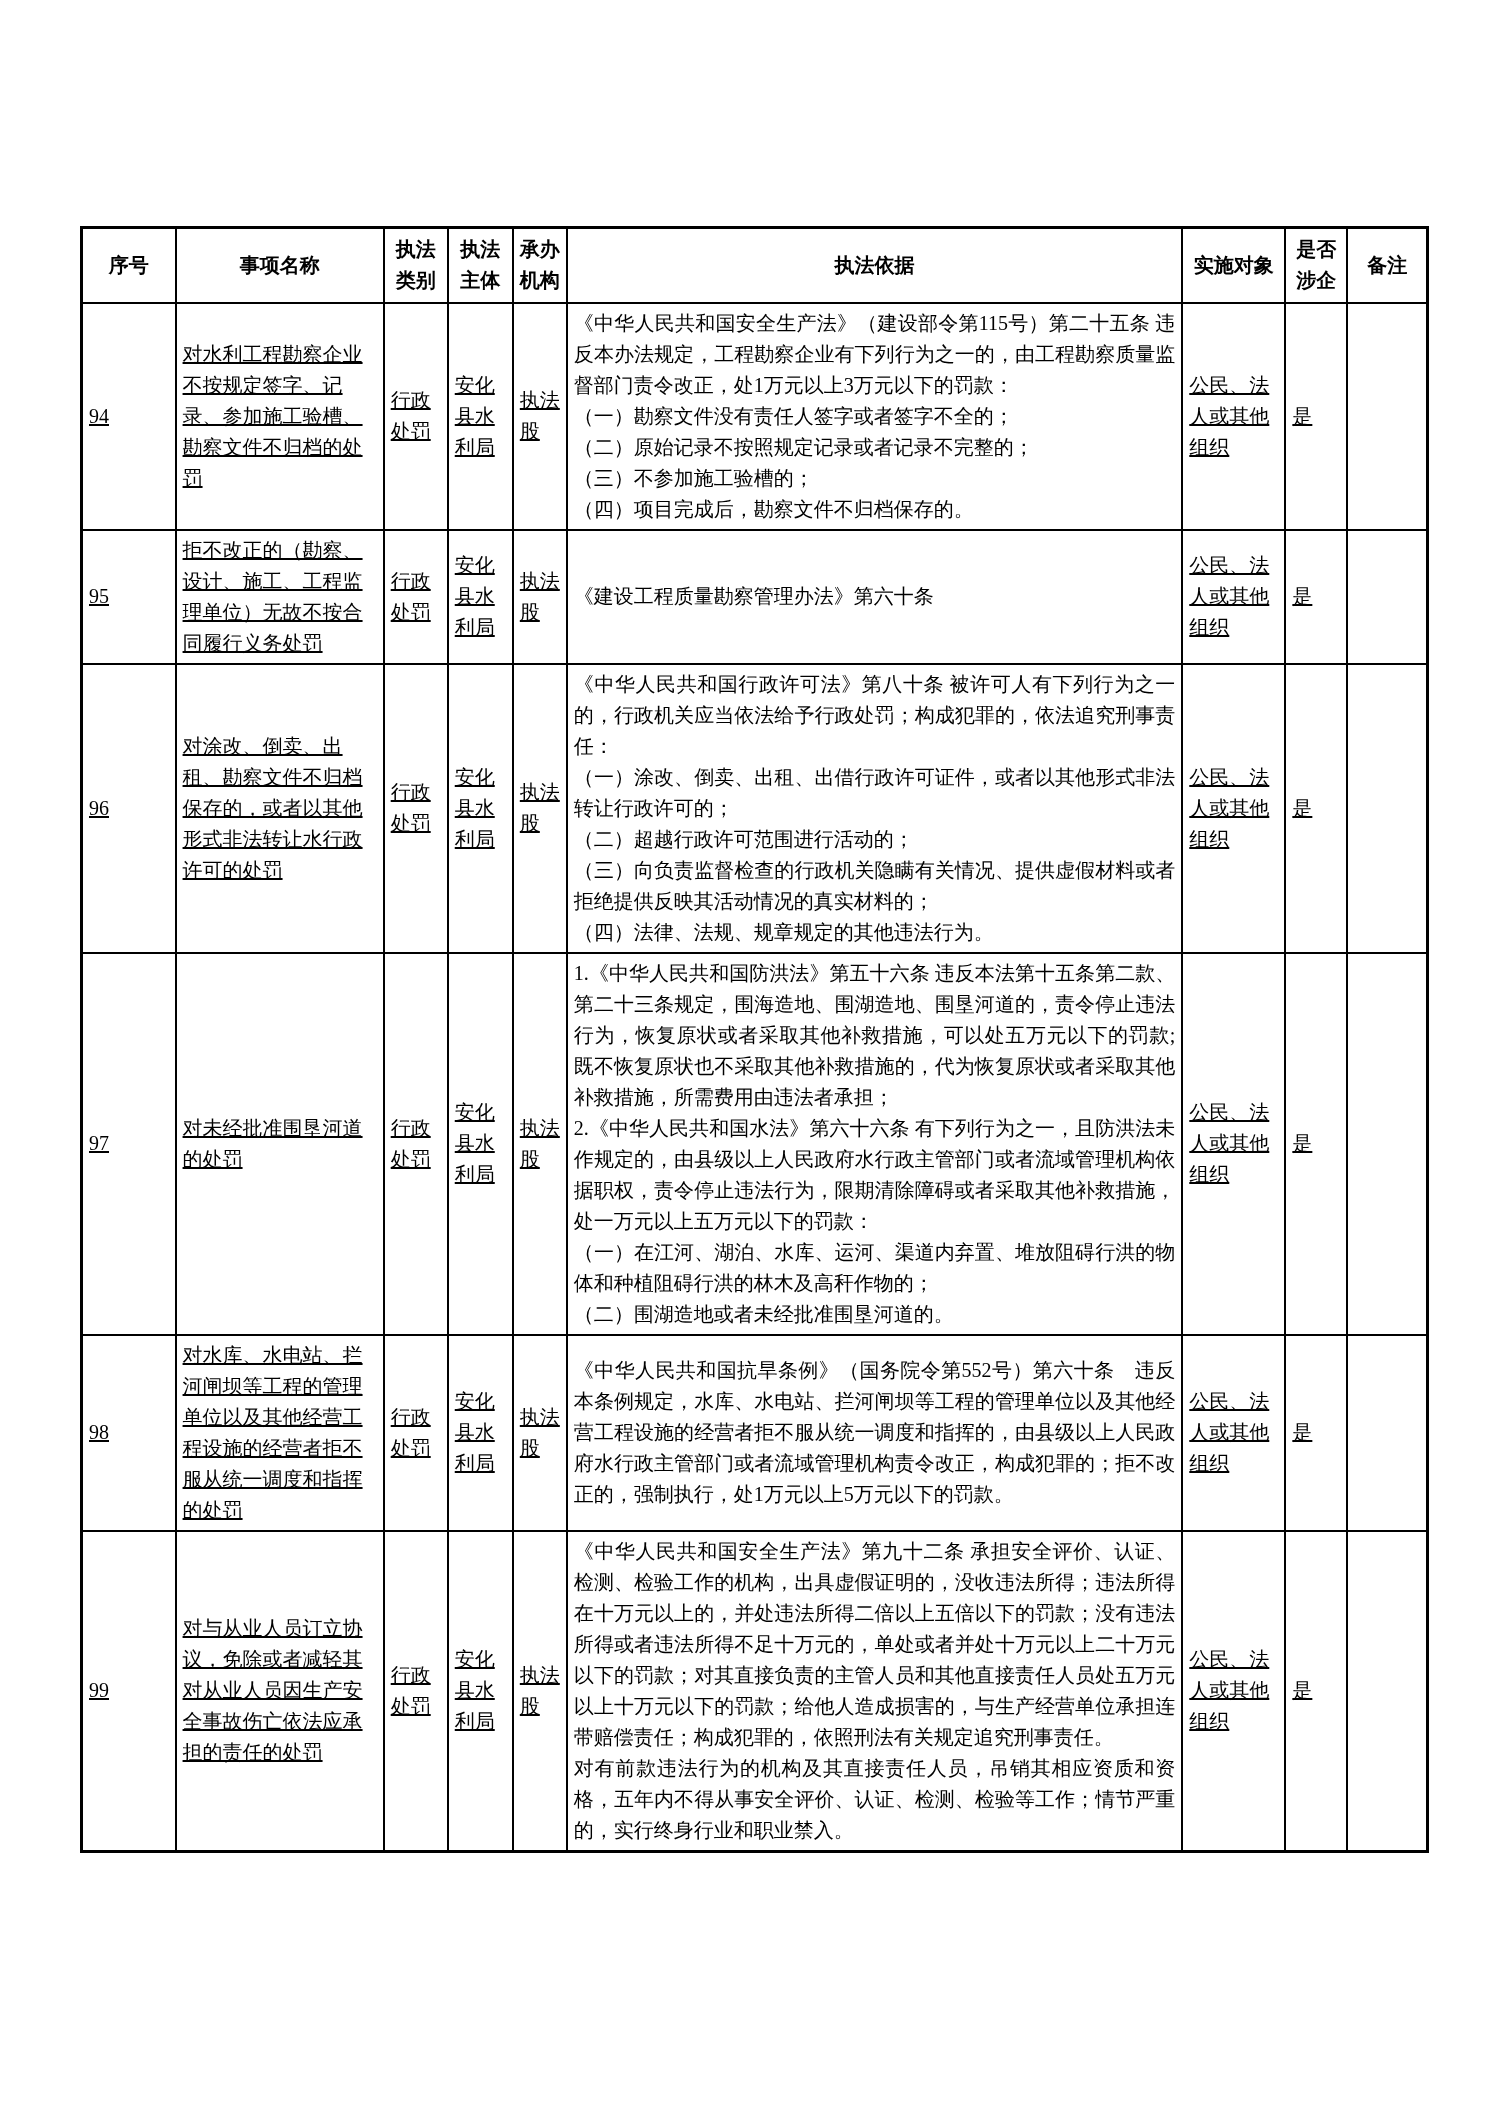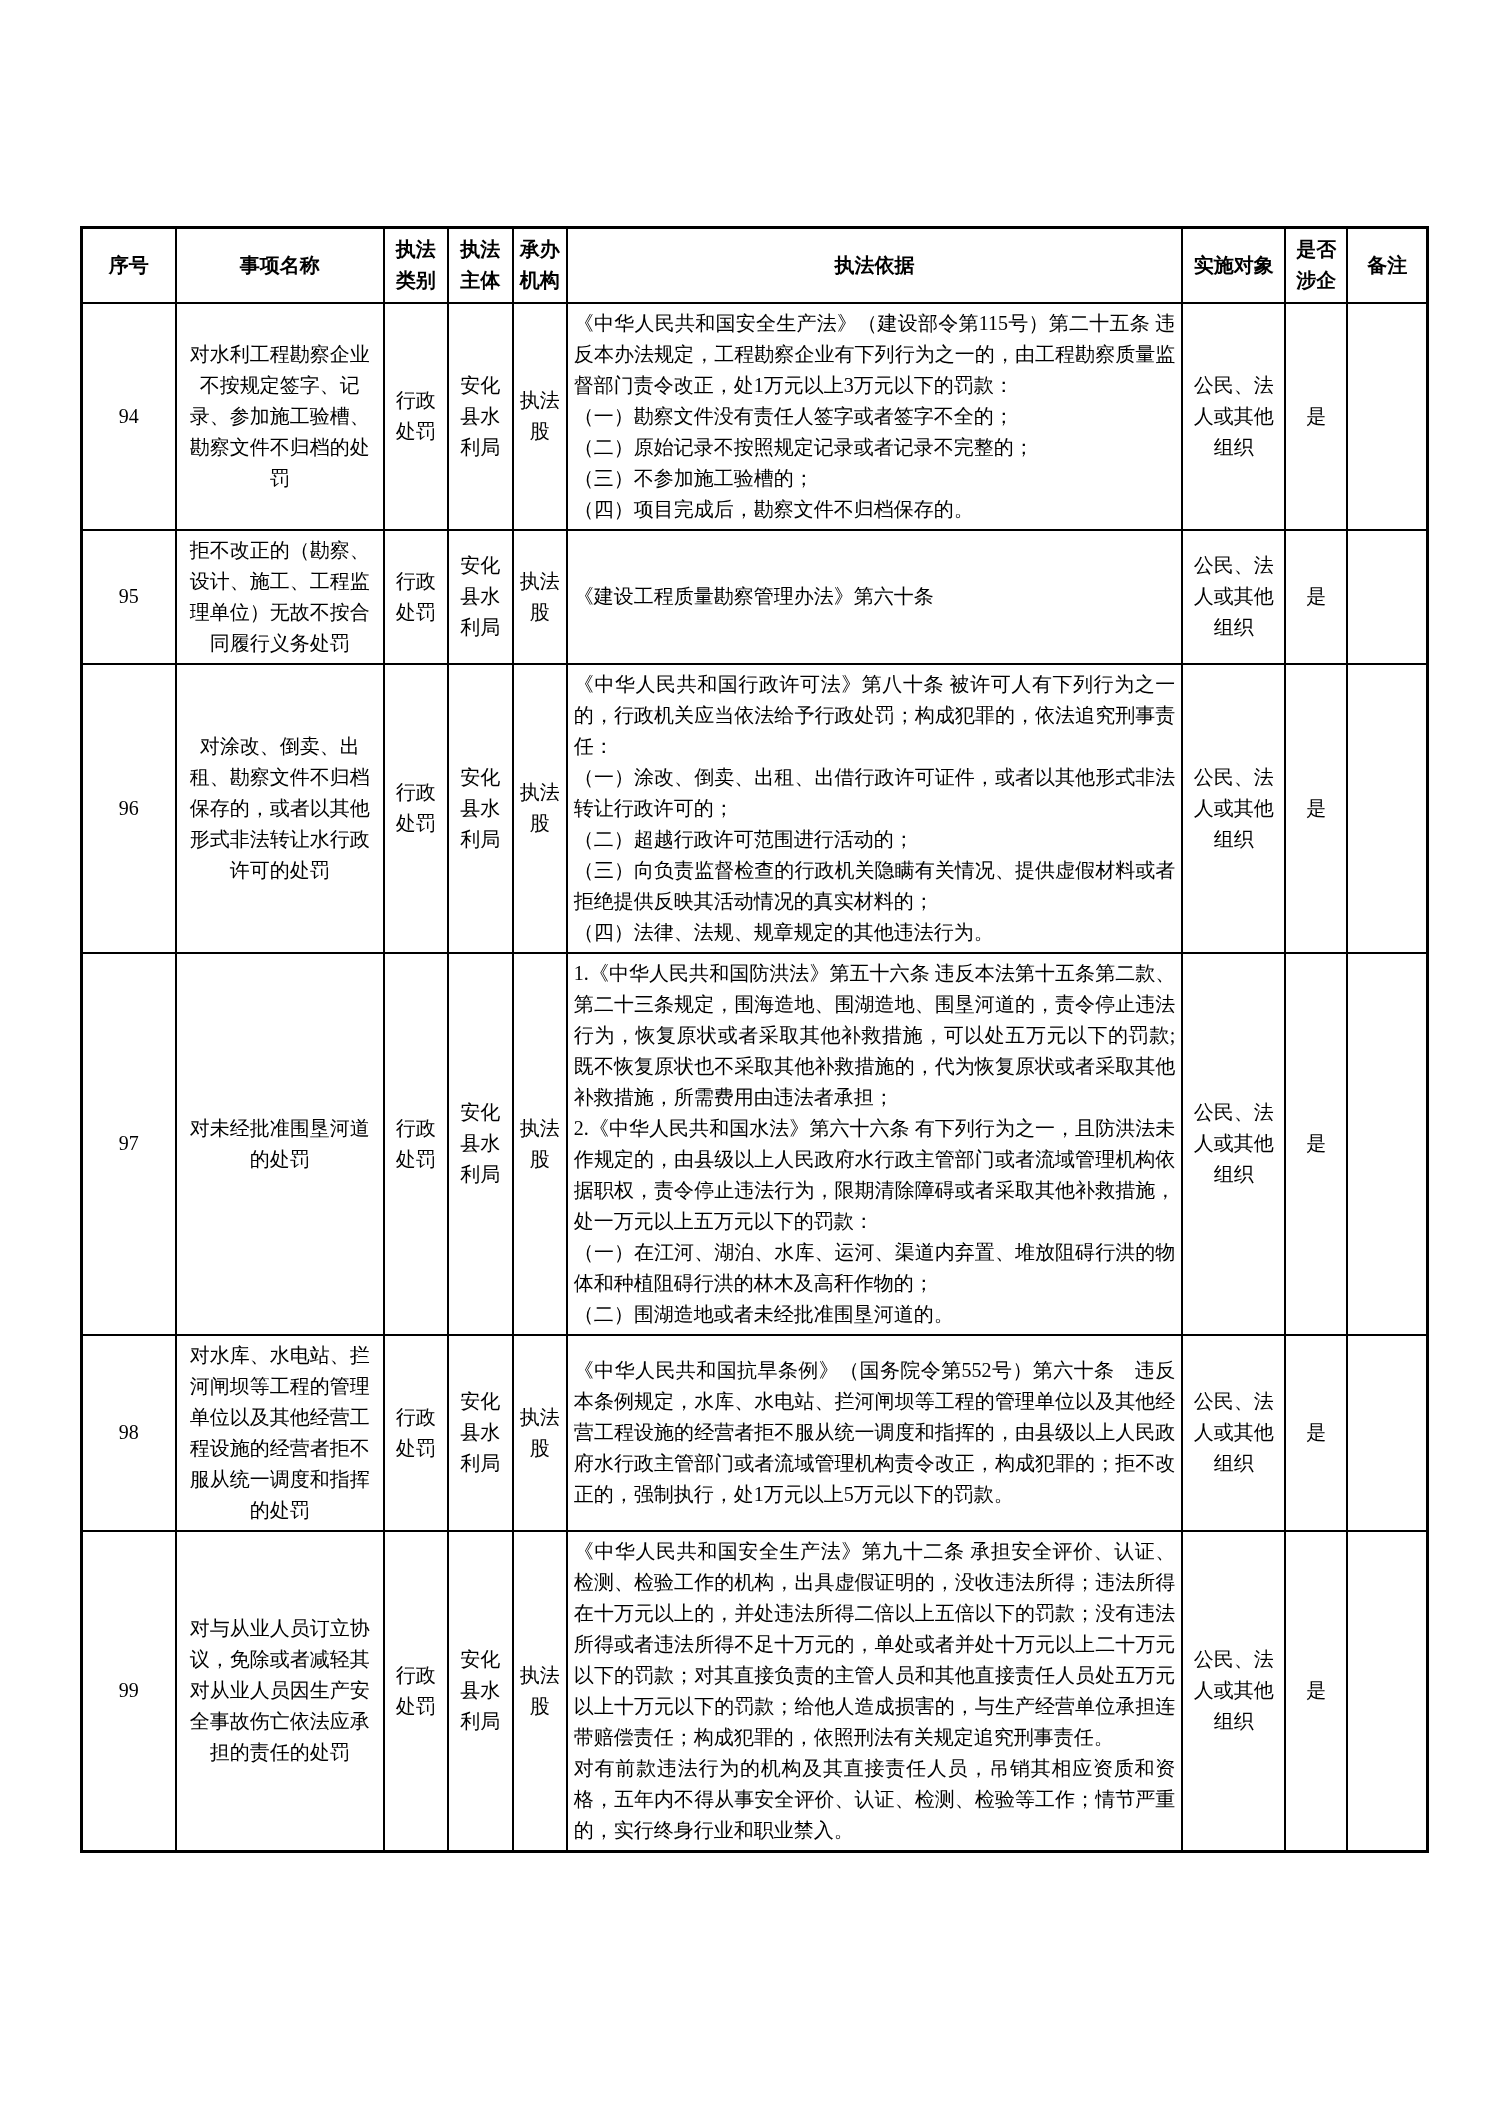--- a/index.html
+++ b/index.html
@@ -25,21 +25,21 @@
     line-height:1.55;
     word-break:break-all;
     overflow:hidden;
   }
   th.hdr{
     font-weight:bold;
     font-size:21px;
     text-align:center;
     padding:2px 4px;
   }
-  td.c{text-align:center;}
+  td.c{text-align:left;text-decoration:underline;}
   td.basis{
     text-align:justify;
     text-justify:inter-ideograph;
     white-space:pre-wrap;
     padding:6px 10px;
     vertical-align:middle;
   }
   col.w-no{width:94px;}
   col.w-name{width:208px;}
   col.w-cat{width:64px;}

